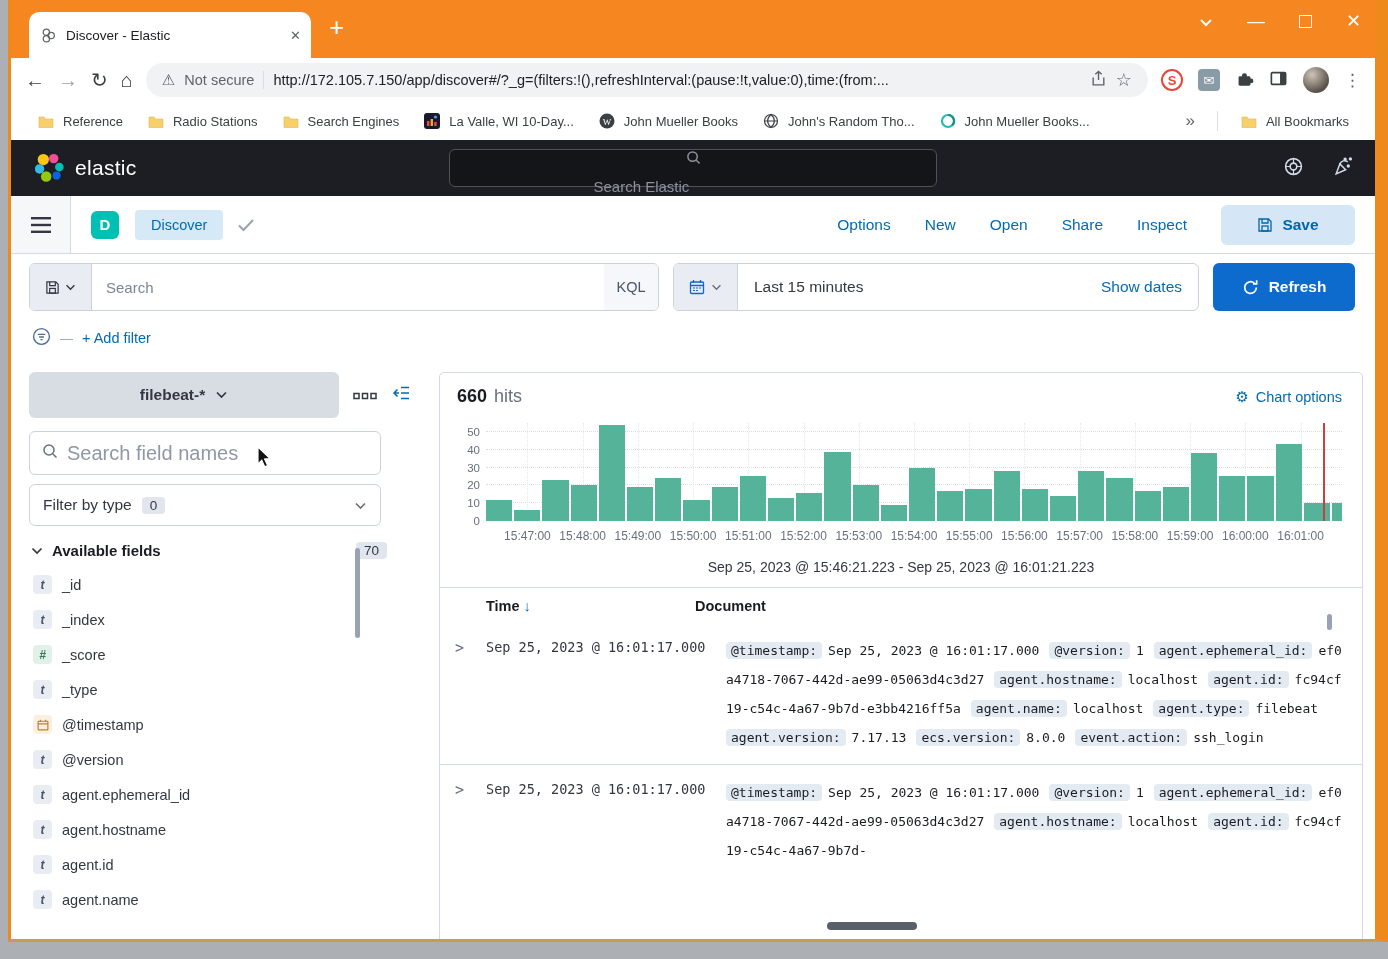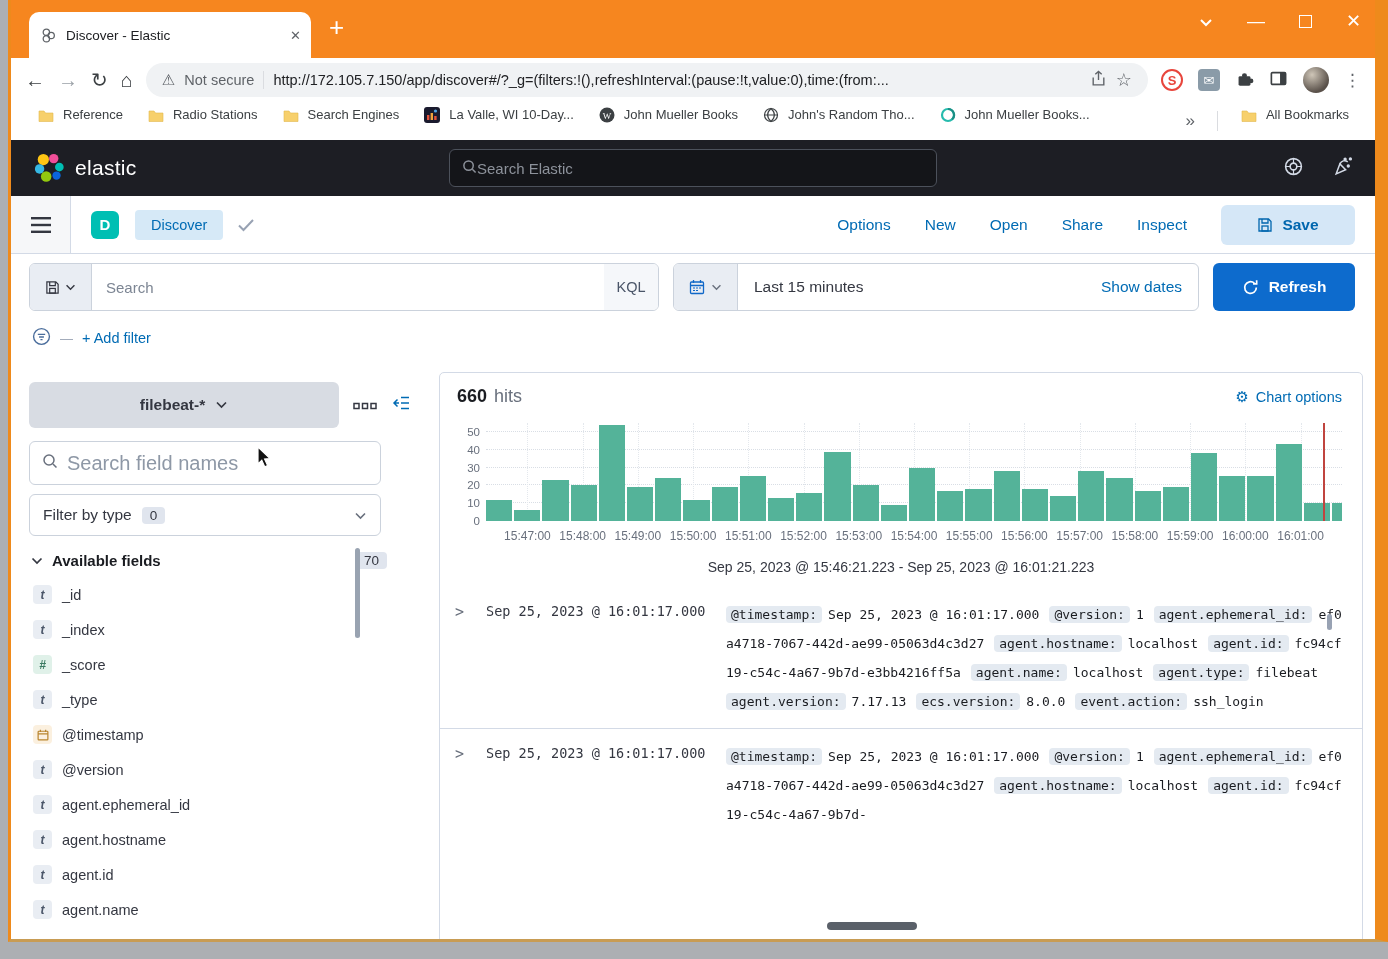--- a/index.html
+++ b/index.html
@@ -31,32 +31,32 @@
   .omni-div { width:1px; height:18px; background:#DADCE0; }
   .omni-url { flex:1; font-size:14.5px; color:#202124; white-space:nowrap; overflow:hidden; text-overflow:ellipsis; }
   .ext { display:flex; align-items:center; gap:15px; }
   .ext-s { width:22px; height:22px; border:2.5px solid #E8453C; border-radius:50%; color:#E8453C; font-weight:700; font-size:13px; display:flex; align-items:center; justify-content:center; }
   .ext-env { width:22px; height:22px; background:#8A9BA8; border-radius:4px; color:#fff; font-size:13px; display:flex; align-items:center; justify-content:center; }
   .avatar { width:26px; height:26px; border-radius:50%; background:radial-gradient(circle at 35% 30%, #cfc6b8, #5a514a 70%); }
   .kebab { color:#5F6368; font-size:17px; }
 
   
   .bookmarksbar { height:38px; display:flex; align-items:center; padding:0 16px; gap:4px; background:#fff; }
-  .bookmark { display:flex; gap:8px; padding:0 10px; height:28px; }
+  .bookmark { display:flex; align-items:center; gap:8px; padding:0 10px; height:28px; }
   .bm-label { font-size:13px; color:#3C4043; white-space:nowrap; }
   .bm-icon { width:18px; height:16px; display:flex; align-items:center; justify-content:center; }
   .bm-overflow { margin-left:auto; color:#5F6368; font-size:17px; padding:0 10px; }
   .bm-div { width:1px; height:20px; background:#DADCE0; margin:0 8px; }
 
   
   .eheader { height:56px; background:#1D1E24; display:flex; align-items:center; padding:0 22px; position:relative; }
   .brand { display:flex; align-items:center; gap:10px; }
   .brand-name { color:#fff; font-size:21px; letter-spacing:.3px; }
   .esearch { position:absolute; left:50%; transform:translateX(-50%); width:488px; height:38px;
-             border:1px solid #4C515B; border-radius:6px; background:#141519; display:flex; align-items:center; padding:0 12px; gap:0; }
+             border:1px solid #4C515B; border-radius:6px; background:#141519; display:flex; align-items:center; padding:0 12px; gap:9px;flex-direction:column; }
   .esearch input { flex:1; background:transparent; border:none; outline:none; color:#C6CAD1; font-size:15px; font-family:"Liberation Sans",sans-serif; }
   .esearch input::placeholder { color:#8D929B; }
   .eh-icons { margin-left:auto; display:flex; gap:28px; align-items:center; }
 
   .appnav { height:58px; display:flex; align-items:center; border-bottom:1px solid #D3DAE6; background:#fff; }
   .menu-btn { width:60px; height:100%; display:flex; align-items:center; justify-content:center; border-right:1px solid #D3DAE6; background:#F6F7F9; }
   .space-badge { width:28px; height:28px; border-radius:6px; background:#00BFB3; color:#fff; font-weight:700; font-size:15px;
                  display:flex; align-items:center; justify-content:center; margin:0 16px 0 20px; }
   .crumb { background:#D6E9F7; color:#006BB4; font-size:14.5px; font-weight:500; padding:7px 16px; border-radius:4px; }
   .crumb-check { margin-left:14px; display:flex; }
@@ -77,21 +77,21 @@
   .qshow { display:flex; align-items:center; padding:0 16px; color:#006BB4; font-size:15.5px; }
   .refresh-btn { flex:0 0 142px; height:48px; border-radius:6px; background:#0D6BCD; color:#fff; font-size:15.5px; font-weight:600;
                  display:flex; align-items:center; justify-content:center; gap:10px; }
 
   .filterrow { height:36px; display:flex; align-items:center; gap:9px; padding-left:21px; background:#fff; }
   .filter-dash { color:#98A2B3; font-size:13px; }
   .addfilter { color:#006BB4; font-size:14.5px; }
 
   
   .main { position:relative; display:flex; padding:16px 12px 0 18px; height:583px; overflow:hidden; background:#fff; }
-  .sidebar { flex:0 0 352px;margin-top:10px; }
+  .sidebar { flex:0 0 352px; }
   .idxrow { display:flex; align-items:center; gap:14px; }
   .idx-btn { width:310px; height:46px; background:#D8DCE3; border-radius:6px; display:flex; align-items:center; justify-content:center; gap:10px;
              font-size:15.5px; font-weight:700; color:#343741; }
   .fsearch { margin-top:13px; width:352px; height:44px; border:1px solid #CBD2DC; border-radius:6px; display:flex; align-items:center; padding:0 12px; gap:9px; background:#fff; }
   .fsearch input { flex:1; border:none; outline:none; font-size:20px; color:#343741; font-family:"Liberation Sans",sans-serif; }
   .fsearch input::placeholder { color:#8E98A6; }
   .ftype { margin-top:9px; width:352px; height:42px; border:1px solid #CBD2DC; border-radius:6px; display:flex; align-items:center; padding:0 13px; background:#fff; }
   .ftype-label { font-size:15.5px; color:#343741; }
   .count-badge { margin-left:10px; background:#E0E5EE; border-radius:4px; padding:1px 8px; font-size:13.5px; color:#343741; }
   .ftype .chev { margin-left:auto; }
@@ -587,20 +587,24 @@
               <span style="left: 75.8065%;">15:58:00</span>
               <span style="left: 82.2581%;">15:59:00</span>
               <span style="left: 88.7097%;">16:00:00</span>
               <span style="left: 95.1613%;">16:01:00</span>
             </div>
         </div>
       </div>
 
       <div class="caption">Sep 25, 2023 @ 15:46:21.223 - Sep 25, 2023 @ 16:01:21.223</div>
 
+      <div class="tablehead">
+        <span class="th-time"><span>Time</span><span class="sort-arrow">↓</span></span>
+        <span class="th-doc">Document</span>
+      </div>
       <div>
           <div class="docrow">
             <span class="row-expand mono">&gt;</span>
             <span class="row-time mono">Sep 25, 2023 @ 16:01:17.000</span>
             <span class="row-doc mono"><span class="pk">@timestamp:</span><span class="pv">Sep 25, 2023 @ 16:01:17.000</span><span class="pk">@version:</span><span class="pv">1</span><span class="pk">agent.ephemeral_id:</span><span class="pv">ef0a4718-7067-442d-ae99-05063d4c3d27</span><span class="pk">agent.hostname:</span><span class="pv">localhost</span><span class="pk">agent.id:</span><span class="pv">fc94cf19-c54c-4a67-9b7d-e3bb4216ff5a</span><span class="pk">agent.name:</span><span class="pv">localhost</span><span class="pk">agent.type:</span><span class="pv">filebeat</span><span class="pk">agent.version:</span><span class="pv">7.17.13</span><span class="pk">ecs.version:</span><span class="pv">8.0.0</span><span class="pk">event.action:</span><span class="pv">ssh_login</span></span>
           </div>
           <div class="docrow">
             <span class="row-expand mono">&gt;</span>
             <span class="row-time mono">Sep 25, 2023 @ 16:01:17.000</span>
             <span class="row-doc mono"><span class="pk">@timestamp:</span><span class="pv">Sep 25, 2023 @ 16:01:17.000</span><span class="pk">@version:</span><span class="pv">1</span><span class="pk">agent.ephemeral_id:</span><span class="pv">ef0a4718-7067-442d-ae99-05063d4c3d27</span><span class="pk">agent.hostname:</span><span class="pv">localhost</span><span class="pk">agent.id:</span><span class="pv">fc94cf19-c54c-4a67-9b7d-</span></span>

